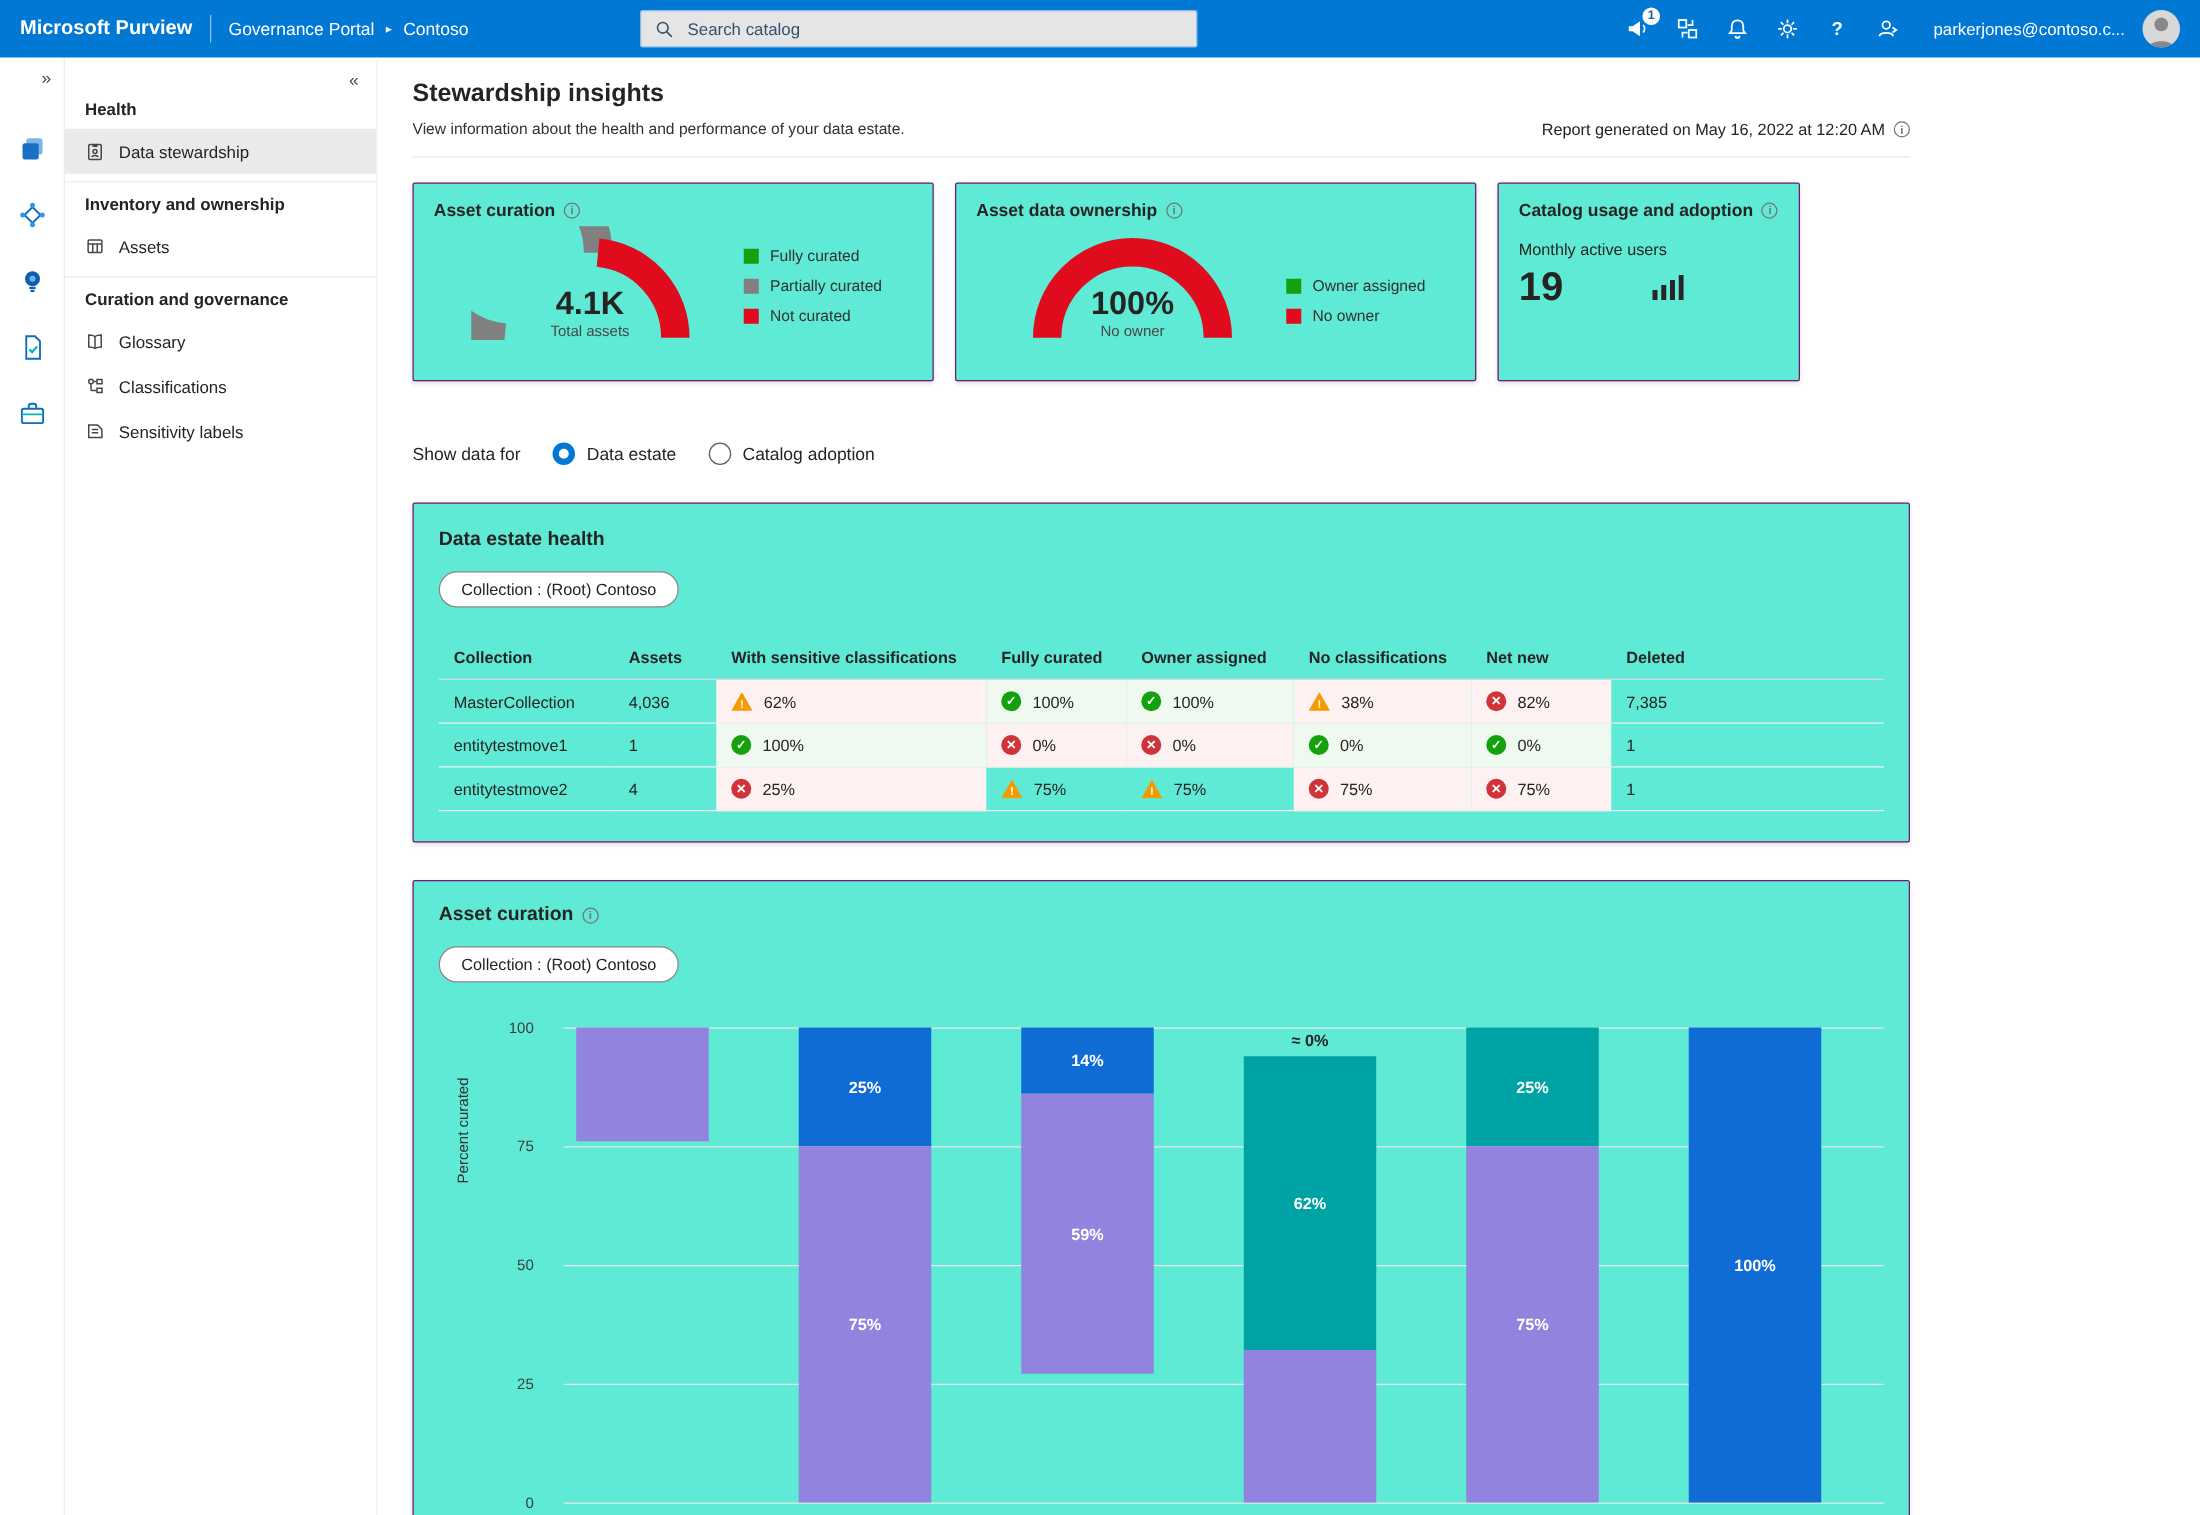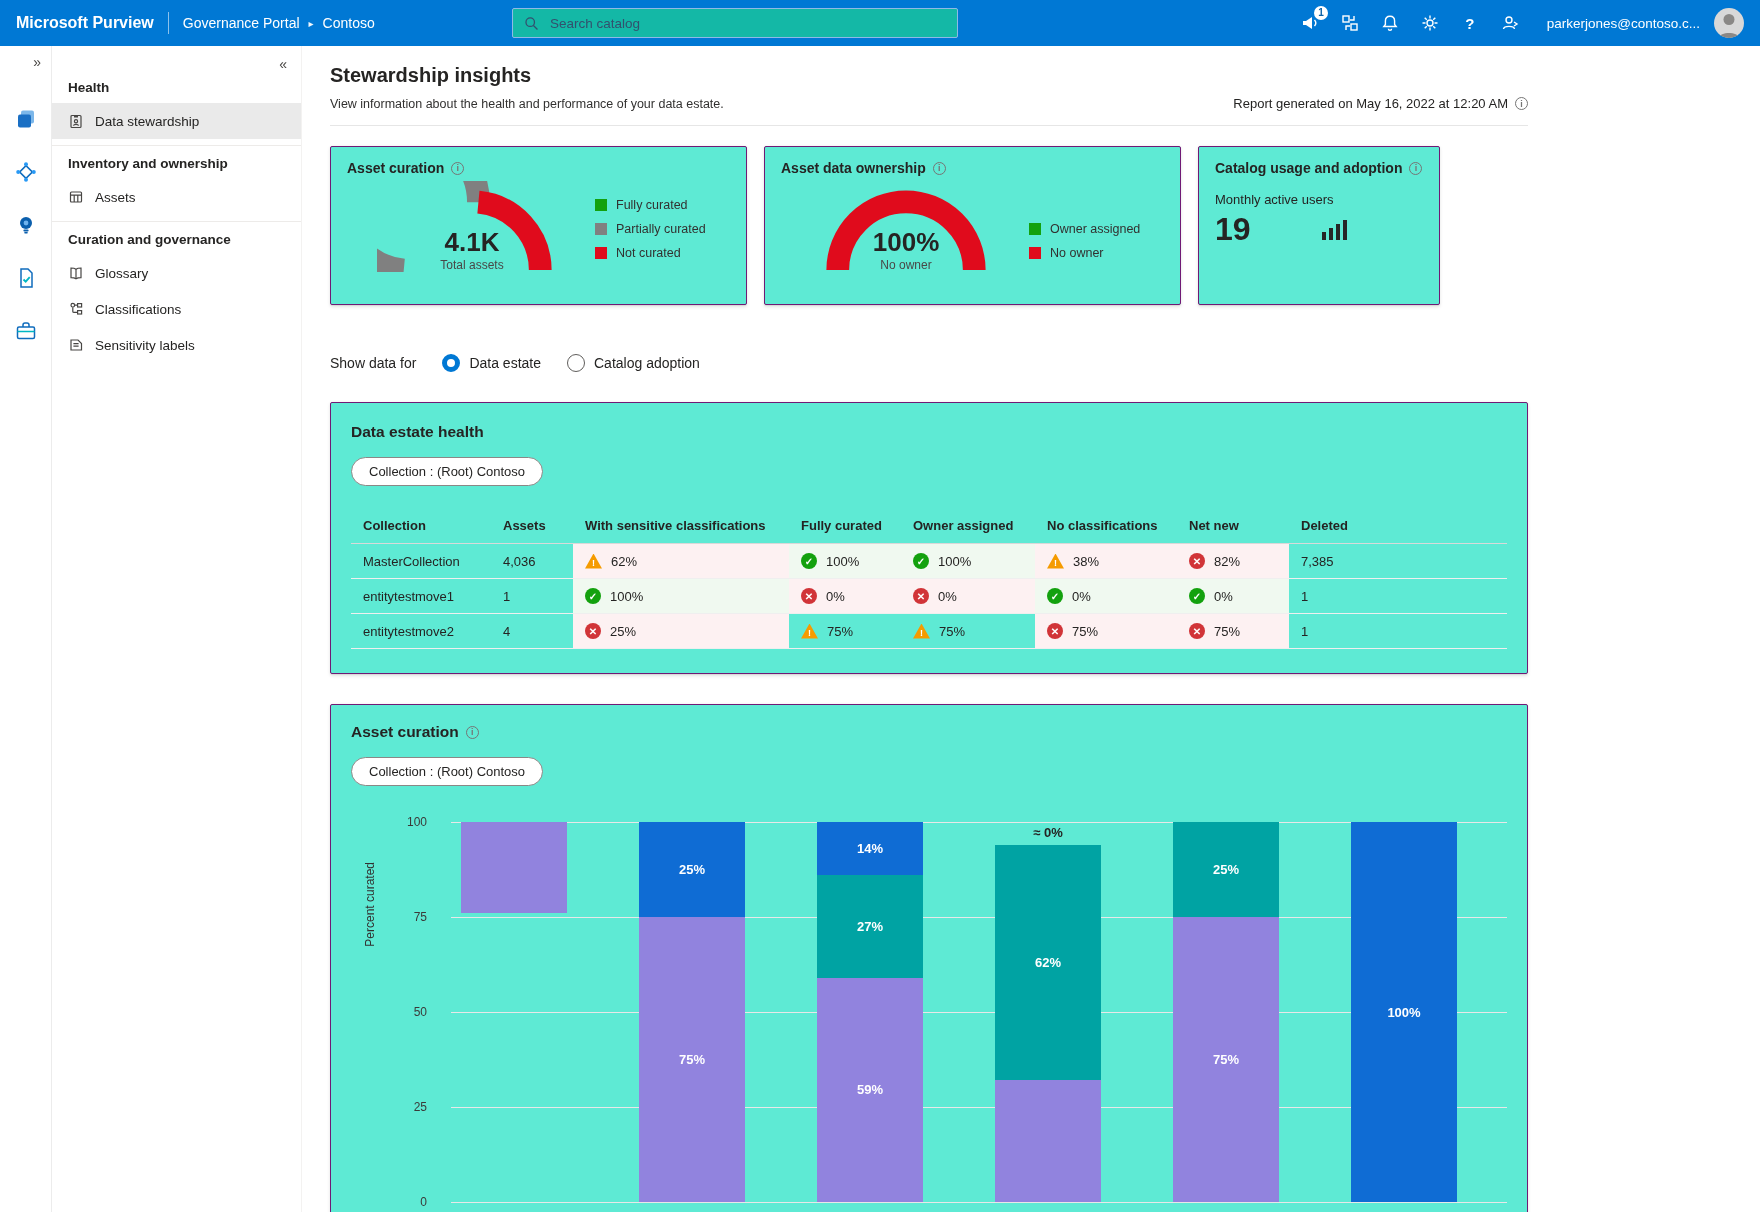--- a/index.html
+++ b/index.html
@@ -6,21 +6,21 @@
   html,body{margin:0;padding:0}
   body{width:1760px;height:1212px;overflow:hidden;background:#fff;color:#252423;
        font-family:"Liberation Sans",sans-serif;-webkit-font-smoothing:antialiased}
 
   
   .topbar{position:relative;height:46px;background:#0078d4;color:#fff;display:flex;align-items:center;padding:0 16px}
   .brand{font-size:16px;font-weight:700;white-space:nowrap;cursor:pointer}
   .tb-divider{width:1px;height:22px;background:rgba(255,255,255,.55);margin:0 14px}
   .crumbs{display:flex;align-items:center;gap:9px;font-size:14px}
   .crumb-chev{font-size:10px;opacity:.95}
-  .searchbox{position:absolute;left:512px;top:8px;width:446px;height:30px;background:#14b8a6;border:1px solid #8fb9e6;border-radius:2px;display:flex;align-items:center;gap:8px;padding:0 10px}
+  .searchbox{position:absolute;left:512px;top:8px;width:446px;height:30px;background:#e5e5e5;border:1px solid #8fb9e6;border-radius:2px;display:flex;align-items:center;gap:8px;padding:0 10px}
   .searchbox input{flex:1;border:none;background:transparent;outline:none;font-size:13.5px;color:#2d3e50;font-family:inherit}
   .searchbox input::placeholder{color:#33506e;opacity:1}
   .tb-right{margin-left:auto;display:flex;align-items:center;gap:6px}
   .tb-icon{position:relative;width:34px;height:34px;display:flex;align-items:center;justify-content:center;cursor:pointer;flex:none}
   .badge{position:absolute;top:0;right:-1px;background:#fff;color:#0b62a8;font-size:10px;font-weight:700;border-radius:8px;padding:1px 4px;line-height:1.2}
   .help-q{font-size:15px;font-weight:700}
   .tb-email{font-size:13.5px;margin:0 8px 0 14px;white-space:nowrap;cursor:pointer}
   .avatar{width:30px;height:30px;border-radius:50%;background:#d8d8d8;overflow:hidden;display:flex;align-items:flex-end;justify-content:center;cursor:pointer;flex:none}
 
   
@@ -35,21 +35,21 @@
   .side-section + .side-section{border-top:1px solid #edebe9;margin-top:6px}
   .side-header{font-size:13.5px;font-weight:700;padding:10px 16px 8px;color:#252423}
   .side-item{height:36px;display:flex;align-items:center;gap:11px;padding:0 16px;font-size:13.5px;cursor:pointer}
   .side-item.selected{background:#eaeaea}
   .side-item svg{flex:none}
 
   
   .main{flex:1;padding:10px 17px 0 28px;overflow:hidden}
   .content{width:1198px}
   h1.page-title{font-size:20px;font-weight:600;margin:8px 0 0}
-  .subrow{display:flex;align-items:center;margin-top:9px;font-size:12.5px;color:#323130}
+  .subrow{display:flex;margin-top:9px;font-size:12.5px;color:#323130}
   .report-gen{margin-left:auto;display:flex;align-items:center;gap:7px;font-size:13px;color:#252423}
   hr.divider{border:none;border-top:1px solid #e6e6e6;margin:14px 0 0}
 
   .info{width:13px;height:13px;border:1px solid #757575;border-radius:50%;color:#757575;font-size:9px;font-weight:700;display:inline-flex;align-items:center;justify-content:center;cursor:pointer;flex:none}
 
   .cards-row{display:flex;gap:17px;margin-top:20px}
   .card{background:#5eead4;border:1px solid #701a75;border-radius:2px;box-shadow:0 1.6px 3.6px rgba(0,0,0,.11),0 .3px .9px rgba(0,0,0,.07)}
   .gcard{width:417px;height:159px;padding:13px 16px}
   .card-title{display:flex;align-items:center;gap:7px;font-size:14px;font-weight:600}
   .gauge-row{display:flex;align-items:flex-end;margin-top:5px}
@@ -539,23 +539,20 @@
                   <span>25%</span>
                 </div>
                 <div class="seg" style="height:285.0px;background:#9183de">
                   <span>75%</span>
                 </div>
               </div>
               <div class="bar" style="left:366px;top:0.0px">
                 <div class="seg" style="height:53.2px;background:#0f6cd4">
                   <span>14%</span>
                 </div>
-                <div class="seg" style="height:102.6px;background:#00a3a3">
-                  <span>27%</span>
-                </div>
                 <div class="seg" style="height:224.2px;background:#9183de">
                   <span>59%</span>
                 </div>
               </div>
               <div class="bar" style="left:544px;top:22.8px">
                 <div class="bar-annotation">≈ 0%</div>
                 <div class="seg" style="height:235.6px;background:#00a3a3">
                   <span>62%</span>
                 </div>
                 <div class="seg" style="height:121.6px;background:#9183de"></div>

